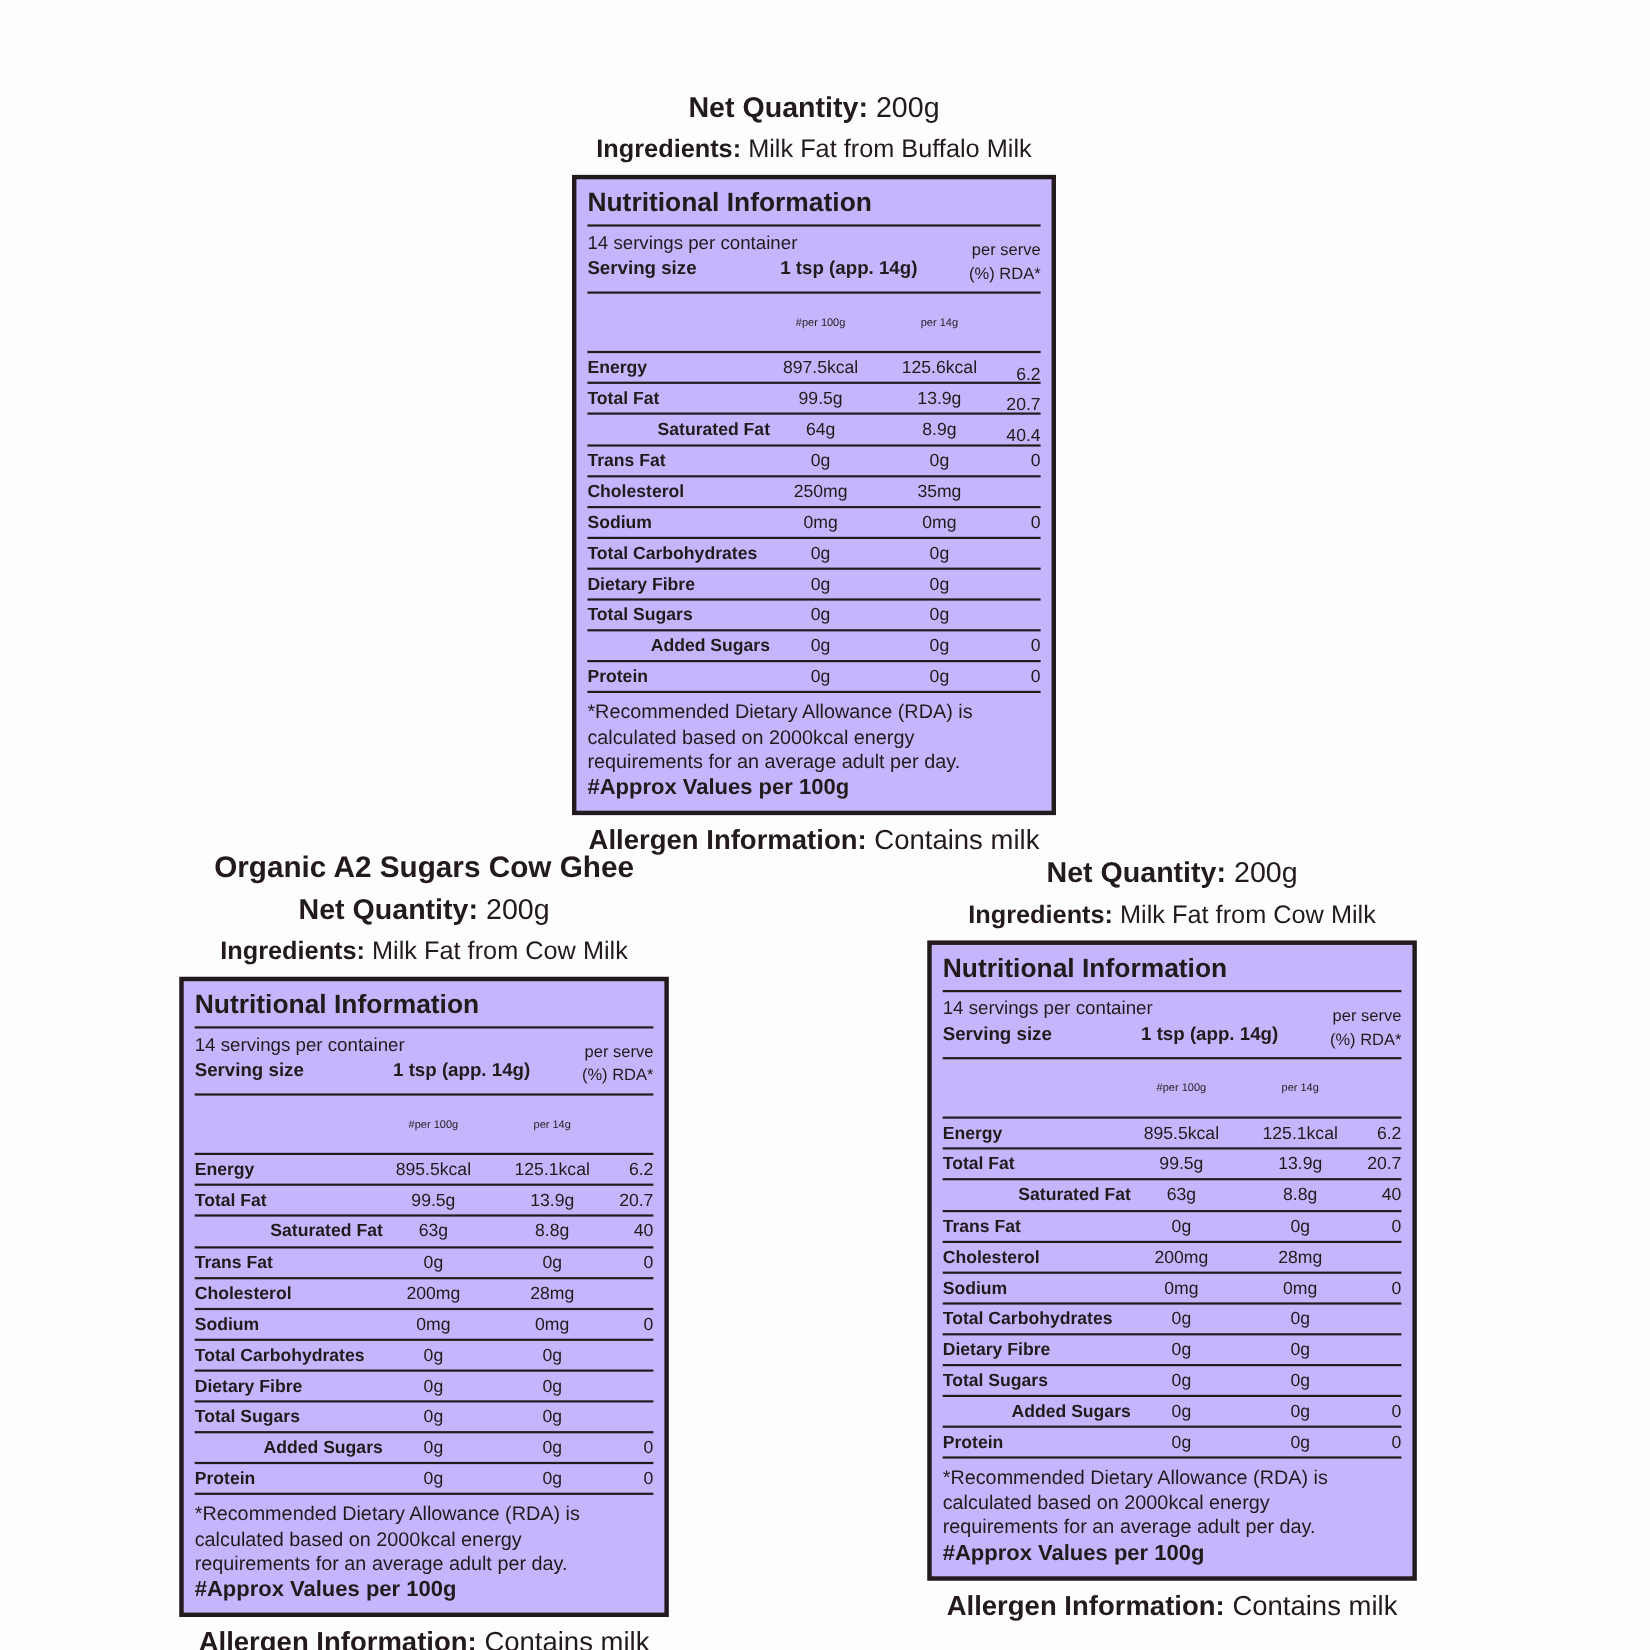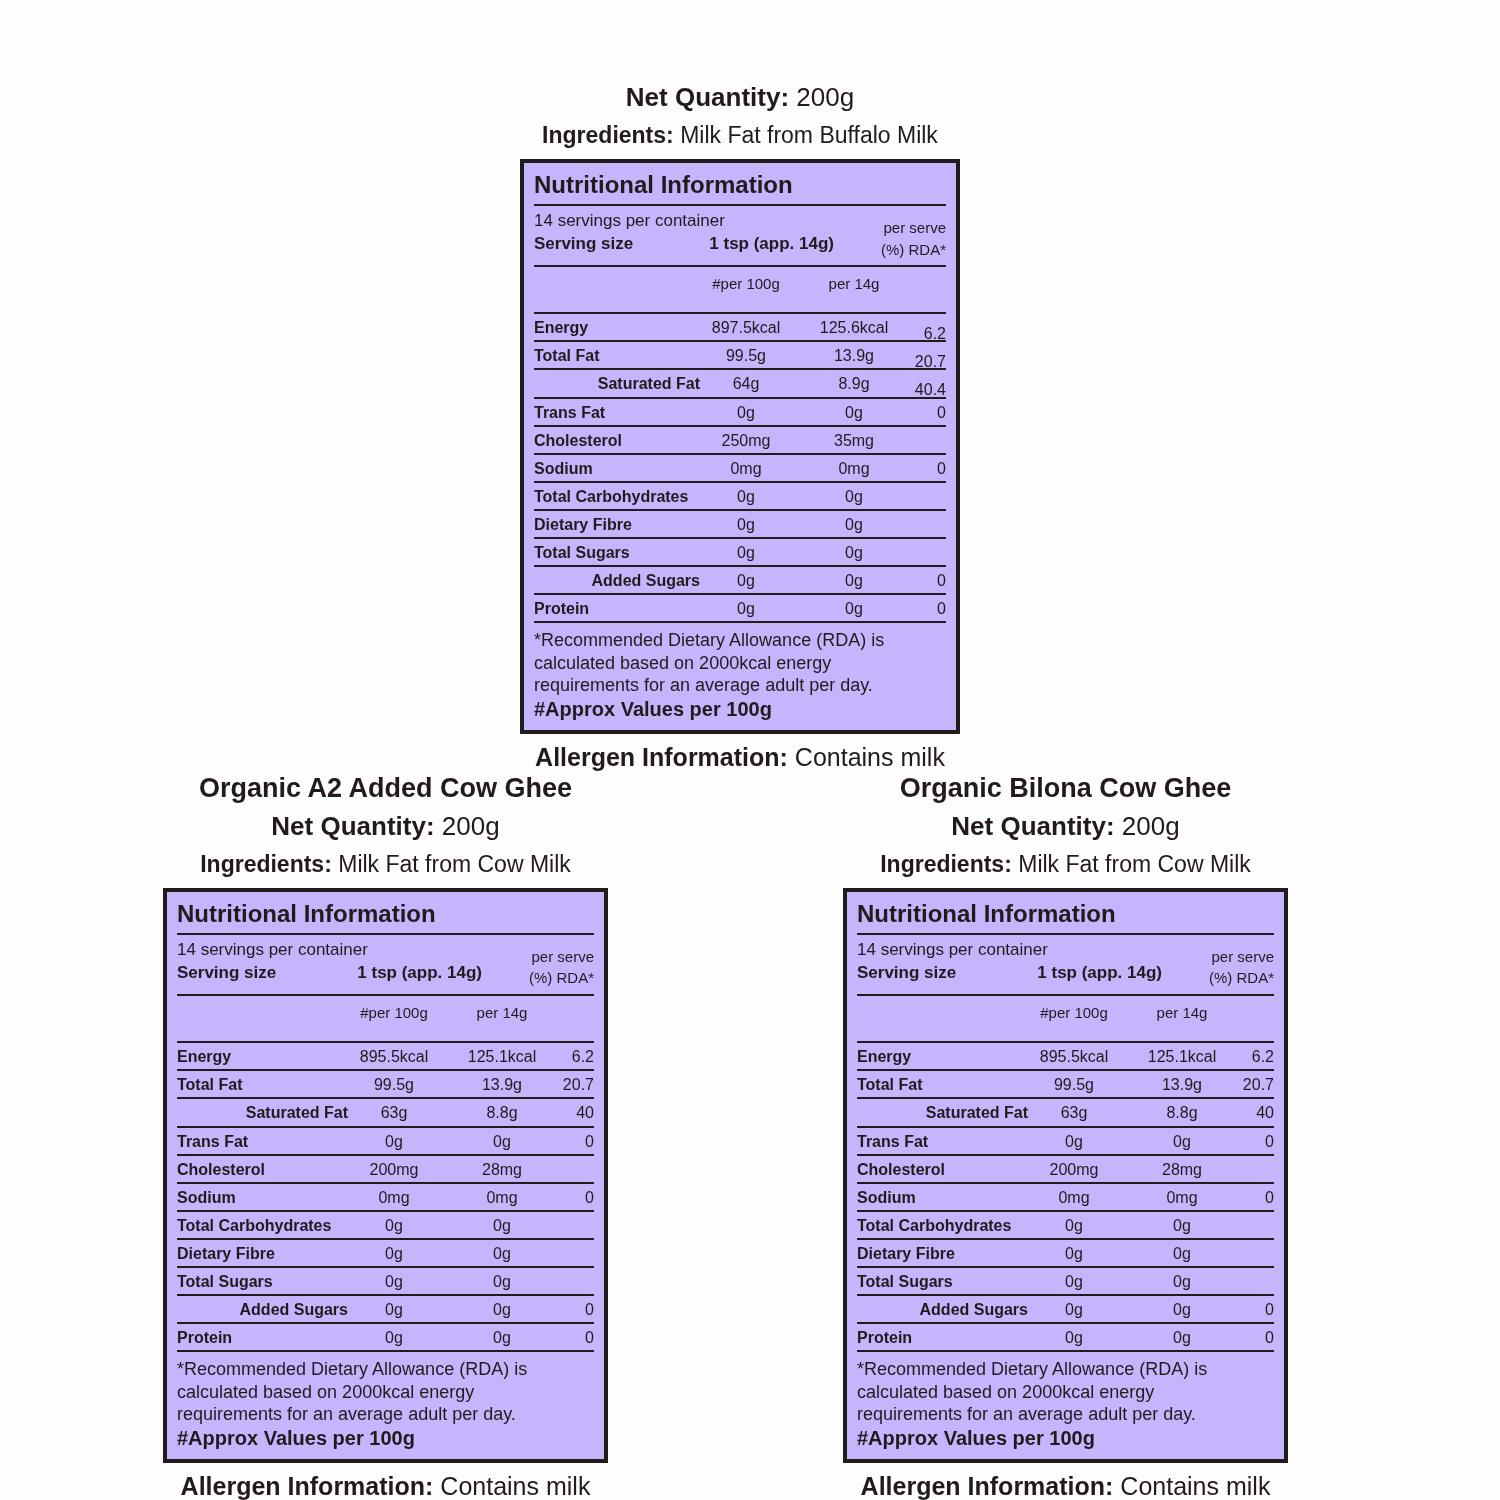--- a/index.html
+++ b/index.html
@@ -34,21 +34,21 @@
     padding: 2px 0 5px;
     border-bottom: 2px solid #231a1c;
   }
   .nt-header { display: flex; padding: 4px 0 5px; border-bottom: 2px solid #231a1c; }
   .nt-header-left { flex: 1; }
   .servings { font-size: 17px; line-height: 1.35; }
   .ss-row { display: flex; font-weight: 700; font-size: 17px; line-height: 1.35; }
   .ss-value { margin-left: auto; }
   .nt-header-right { width: 112px; text-align: right; font-size: 15px; line-height: 1.45; padding-top: 7px; }
 
-  .nt-subheader { display: flex; font-size: 15px; padding-top: 8px; }
+  .nt-subheader { display: flex; font-size: 10px; padding-top: 21px; }
   .sp-name { flex: 1; }
   .sp-100  { width: 92px; text-align: center; }
   .sp-14   { width: 96px; margin-left: 14px; text-align: center; }
   .sp-rda  { width: 44px; }
 
   .nrows { margin-top: 20px; border-top: 2px solid #231a1c; }
   .nrow {
     display: flex; align-items: baseline;
     border-bottom: 2px solid #231a1c;
     padding: 3px 0 2px;
@@ -177,21 +177,21 @@
     <div class="nt-approx">#Approx Values per 100g</div>
   </div>
   <div class="allergen">
     <span class="b">Allergen Information:</span>
     <span>Contains milk</span>
   </div>
 </section>
 
 <section class="product-label label--badri">
   <div class="pl-head">
-    <div class="pl-title">Organic A2 Added Cow Ghee</div>
+    <div class="pl-title">Organic A2 Sugars Cow Ghee</div>
     <div class="pl-netq">
       <span class="b">Net Quantity:</span>
       <span>200g</span>
     </div>
     <div class="pl-ingr">
       <span class="b">Ingredients:</span>
       <span>Milk Fat from Cow Milk</span>
     </div>
   </div>
   <div class="nt-box">
@@ -291,21 +291,20 @@
     <div class="nt-approx">#Approx Values per 100g</div>
   </div>
   <div class="allergen">
     <span class="b">Allergen Information:</span>
     <span>Contains milk</span>
   </div>
 </section>
 
 <section class="product-label label--bilona">
   <div class="pl-head">
-    <div class="pl-title">Organic Bilona Cow Ghee</div>
     <div class="pl-netq">
       <span class="b">Net Quantity:</span>
       <span>200g</span>
     </div>
     <div class="pl-ingr">
       <span class="b">Ingredients:</span>
       <span>Milk Fat from Cow Milk</span>
     </div>
   </div>
   <div class="nt-box">

